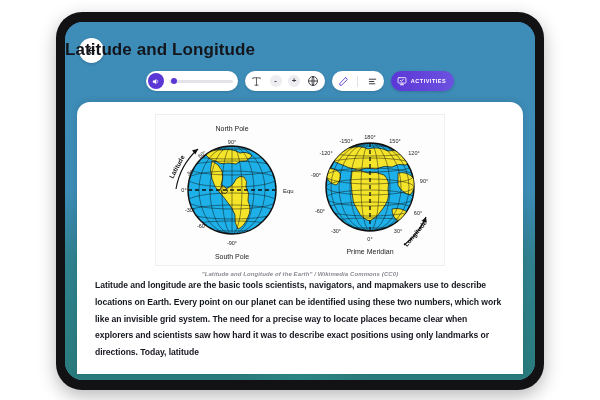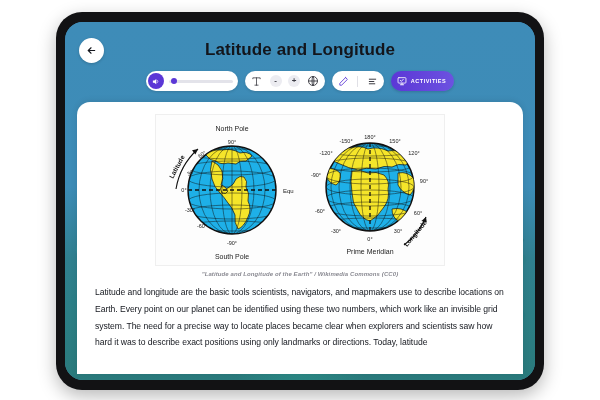--- a/index.html
+++ b/index.html
@@ -61,21 +61,20 @@
     position: absolute; left: 14px; top: 16px;
     width: 25px; height: 25px;
     background: #ffffff;
     border-radius: 50%;
     display: flex; align-items: center; justify-content: center;
     box-shadow: 0 1px 3px rgba(0,0,0,.18);
     cursor: pointer;
   }
   .page-title {
     position: absolute; left: 0; right: 0; top: 18px;
-    text-align: center;
     color: #13151b;
     font-size: 17px;
     font-weight: 700;
     letter-spacing: .1px;
   }
 
   
   .toolbar {
     position: absolute; left: 0; right: 0; top: 49px;
     display: flex; align-items: center; justify-content: center;
@@ -175,24 +174,23 @@
     color: #8a8a92;
     font-size: 6px;
     font-style: italic;
     font-weight: 700;
     margin-top: 5px;
     letter-spacing: .1px;
   }
 
   
   .body-text {
-    margin-top: 7px;
     color: #15181f;
     font-size: 8.6px;
-    font-weight: 400;
+    font-weight: 700;
     line-height: 1.95;
     letter-spacing: -0.05px;
   }
 
   svg { display: block; }
 </style>
 </head>
 <body>
 
 <div class="stage">

